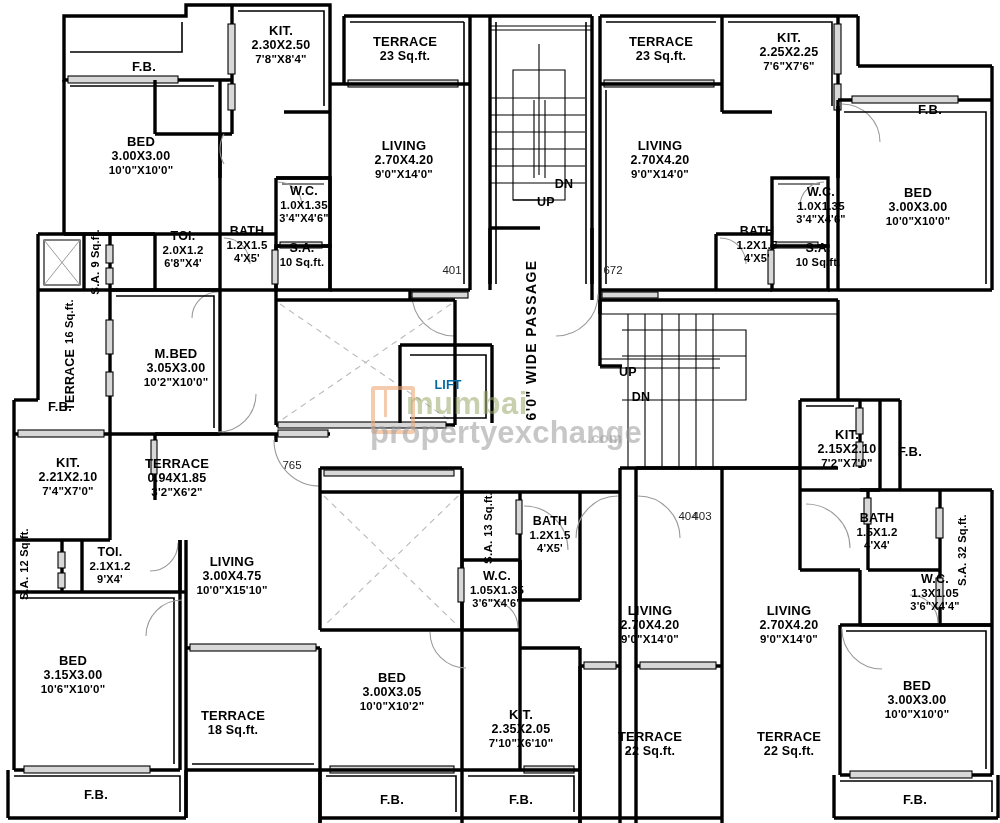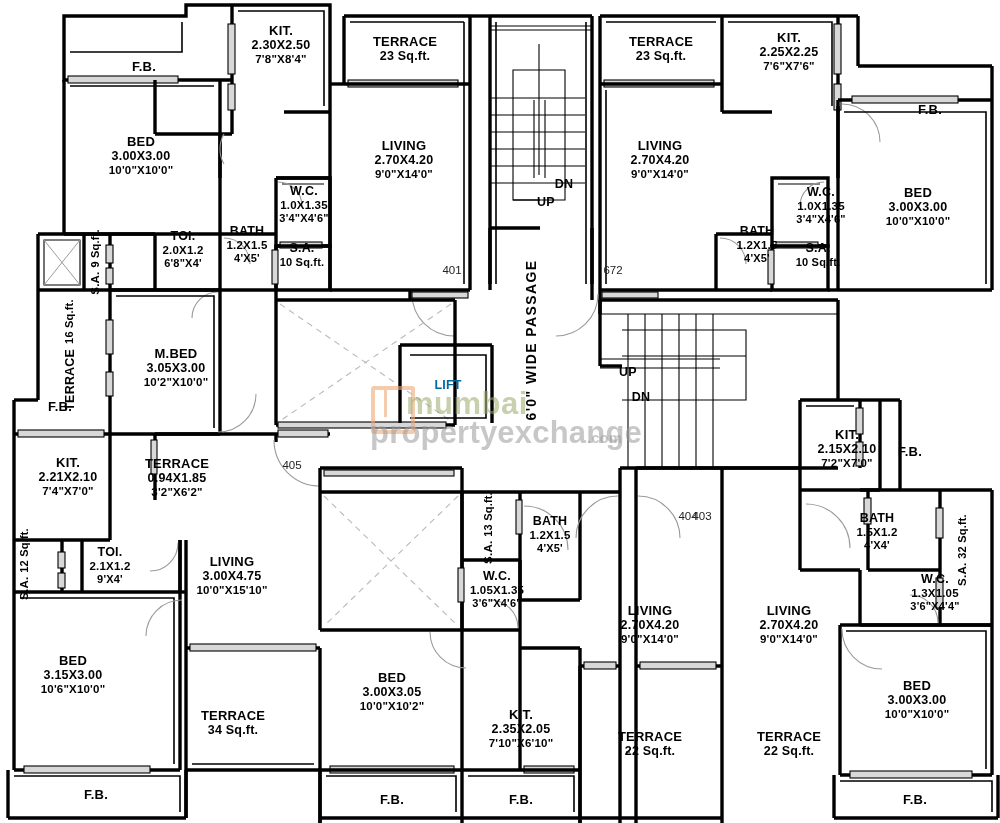--- a/index.html
+++ b/index.html
@@ -468,21 +468,21 @@
       <div class="l2">3.00X4.75</div>
       <div class="l3">10'0"X15'10"</div>
 </div>
 <div class="lbl" style="left:73px;top:675px">
   <div class="l1">BED</div>
       <div class="l2">3.15X3.00</div>
       <div class="l3">10'6"X10'0"</div>
 </div>
 <div class="lbl" style="left:233px;top:723px">
   <div class="l1">TERRACE</div>
-      <div class="l2">34 Sq.ft.</div>
+      <div class="l2">18 Sq.ft.</div>
 </div>
 <div class="lbl l1" style="left:96px;top:795px">F.B.</div>
 
 <div class="lbl vert" style="left:489px;top:528px">
   <div style="display:flex;gap:4px">
         <span class="l3">S.A.</span>
         <span class="sm">13 Sq.ft.</span>
       </div>
 </div>
 <div class="lbl" style="left:550px;top:535px">
@@ -587,21 +587,21 @@
 </div>
 <div class="lbl" style="left:818px;top:255px">
   <div class="l2">S.A.</div>
       <div class="sm">10 Sq.ft.</div>
 </div>
 
 <div class="door-num" style="left:452px;top:270px">401</div>
 <div class="door-num" style="left:613px;top:270px">672</div>
 <div class="door-num" style="left:702px;top:516px">403</div>
 <div class="door-num" style="left:688px;top:516px">404</div>
-<div class="door-num" style="left:292px;top:465px">405</div>
+<div class="door-num" style="left:292px;top:465px">765</div>
 
 <div class="lbl l2" style="left:564px;top:184px">DN</div>
 <div class="lbl l2" style="left:546px;top:202px">UP</div>
 <div class="lbl l2" style="left:628px;top:372px">UP</div>
 <div class="lbl l2" style="left:641px;top:397px">DN</div>
 <div class="lbl l2" style="left:448px;top:385px;color:#0369a1">LIFT</div>
 
 <div class="lbl l1 vert" style="left:531px;top:340px;font-size:14px;letter-spacing:1.4px">6'0" WIDE PASSAGE</div>
 
 <div id="wm-logo" class="wm"></div>

